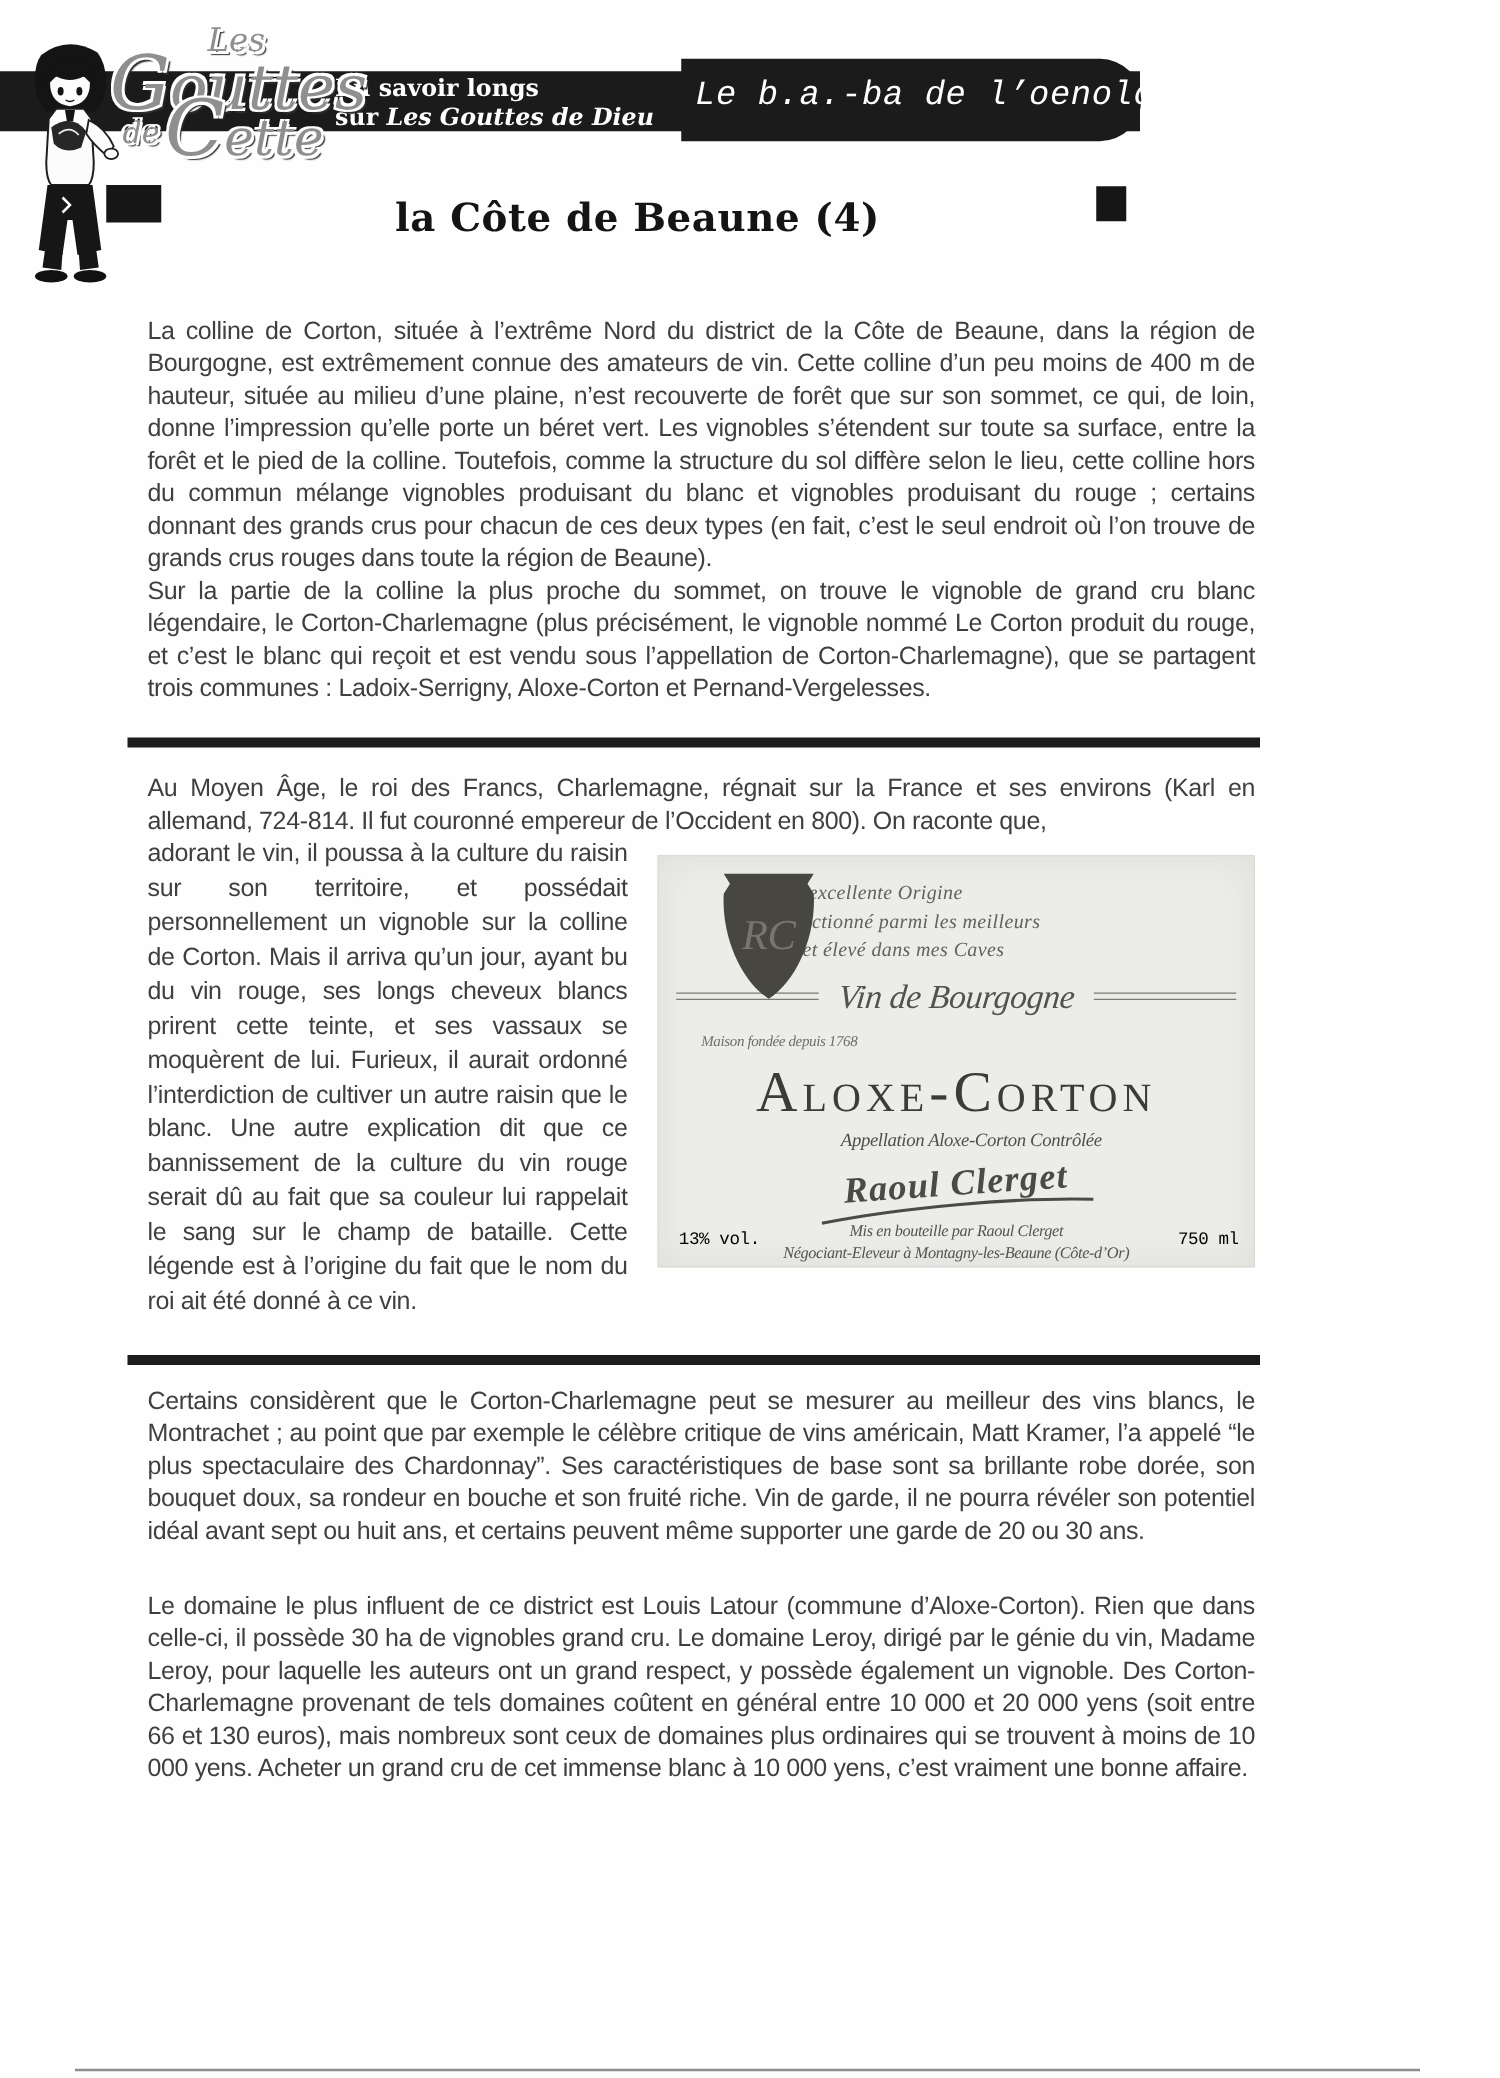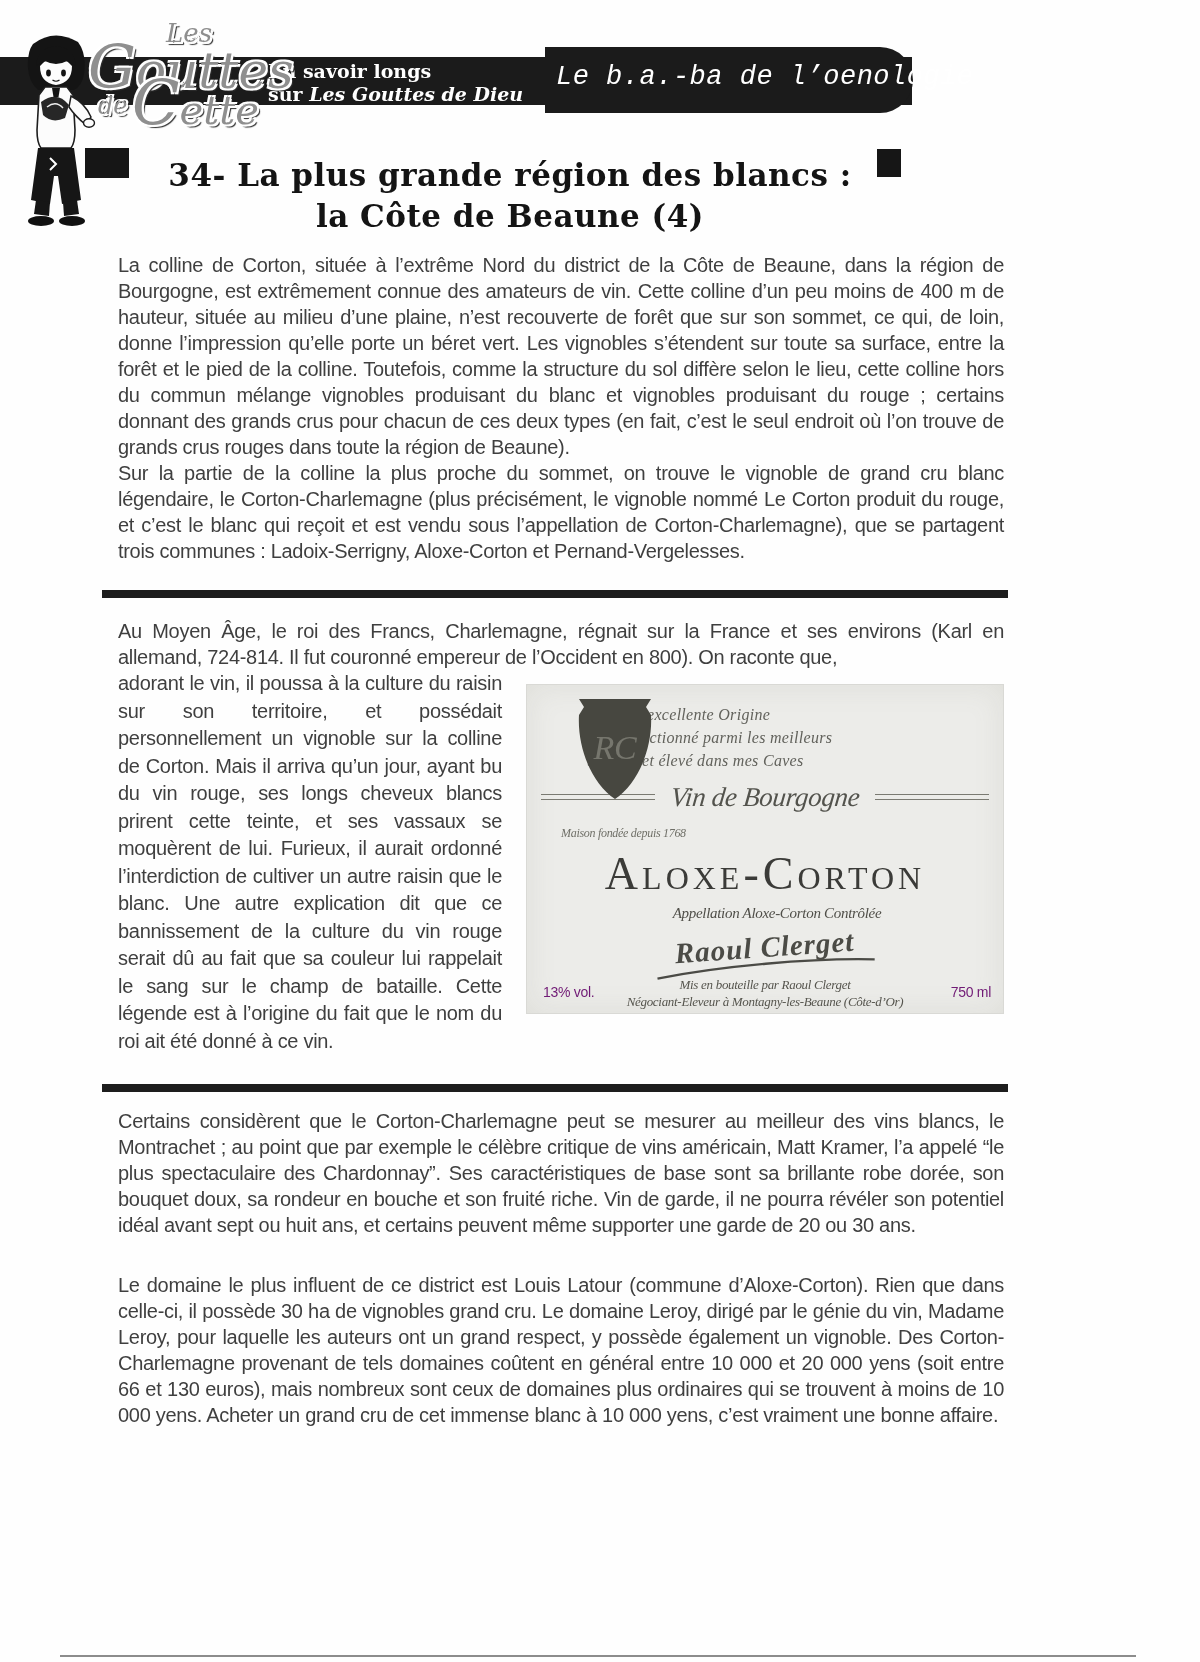--- a/index.html
+++ b/index.html
@@ -118,22 +118,22 @@
   .sig-text {
     font-family:"Liberation Serif", serif; font-style:italic; font-weight:bold;
     font-size:29px; color:#4b4b46; letter-spacing:1px;
   }
   .sig-underline { display:block; margin:-2px auto 0; }
   .label-bottled {
     text-align:center; margin-top:4px; font-family:"Liberation Serif", serif;
     font-style:italic; font-size:13px; line-height:16.5px; color:#55544d;
   }
   .label-alc, .label-vol {
-    position:absolute; bottom:8px; font-family:Liberation Sans, sans-serif;
-    font-size:14px; color:#701a75;
+    position:absolute; bottom:8px; font-family:Liberation Mono, monospace;
+    font-size:14px; color:#000000;
   }
   .label-alc { left:16px; }
   .label-vol { right:12px; }
 
   .scan-line {
     position:absolute; left:60px; right:64px; bottom:5px; height:2px;
     background:#8c8c8c;
   }
 </style>
 </head>
@@ -177,21 +177,20 @@
       <path d="M57,172 L71,170 L73,184 L58,186 Z" fill="#161616"></path>
       <ellipse cx="35" cy="191" rx="13" ry="5" fill="#111"></ellipse>
       <ellipse cx="66" cy="191" rx="13" ry="5" fill="#111"></ellipse>
       <path d="M44,128 L50,134 L44,140" stroke="#fff" stroke-width="2" fill="none"></path>
     </svg>
 
     <div class="sq sq-left"></div>
     <div class="sq sq-right"></div>
 
     <h1 class="page-title">
-      <div>34- La plus grande région des blancs :</div>
       <div>la Côte de Beaune (4)</div>
     </h1>
   </header>
 
   <main class="article">
 
     <p>La colline de Corton, située à l’extrême Nord du district de la Côte de Beaune, dans la région de Bourgogne, est extrêmement connue des amateurs de vin. Cette colline d’un peu moins de 400 m de hauteur, située au milieu d’une plaine, n’est recouverte de forêt que sur son sommet, ce qui, de loin, donne l’impression qu’elle porte un béret vert. Les vignobles s’étendent sur toute sa surface, entre la forêt et le pied de la colline. Toutefois, comme la structure du sol diffère selon le lieu, cette colline hors du commun mélange vignobles produisant du blanc et vignobles produisant du rouge ; certains donnant des grands crus pour chacun de ces deux types (en fait, c’est le seul endroit où l’on trouve de grands crus rouges dans toute la région de Beaune).</p>
     <p>Sur la partie de la colline la plus proche du sommet, on trouve le vignoble de grand cru blanc légendaire, le Corton-Charlemagne (plus précisément, le vignoble nommé Le Corton produit du rouge, et c’est le blanc qui reçoit et est vendu sous l’appellation de Corton-Charlemagne), que se partagent trois communes : Ladoix-Serrigny, Aloxe-Corton et Pernand-Vergelesses.</p>
 
     <div class="rule"></div>

